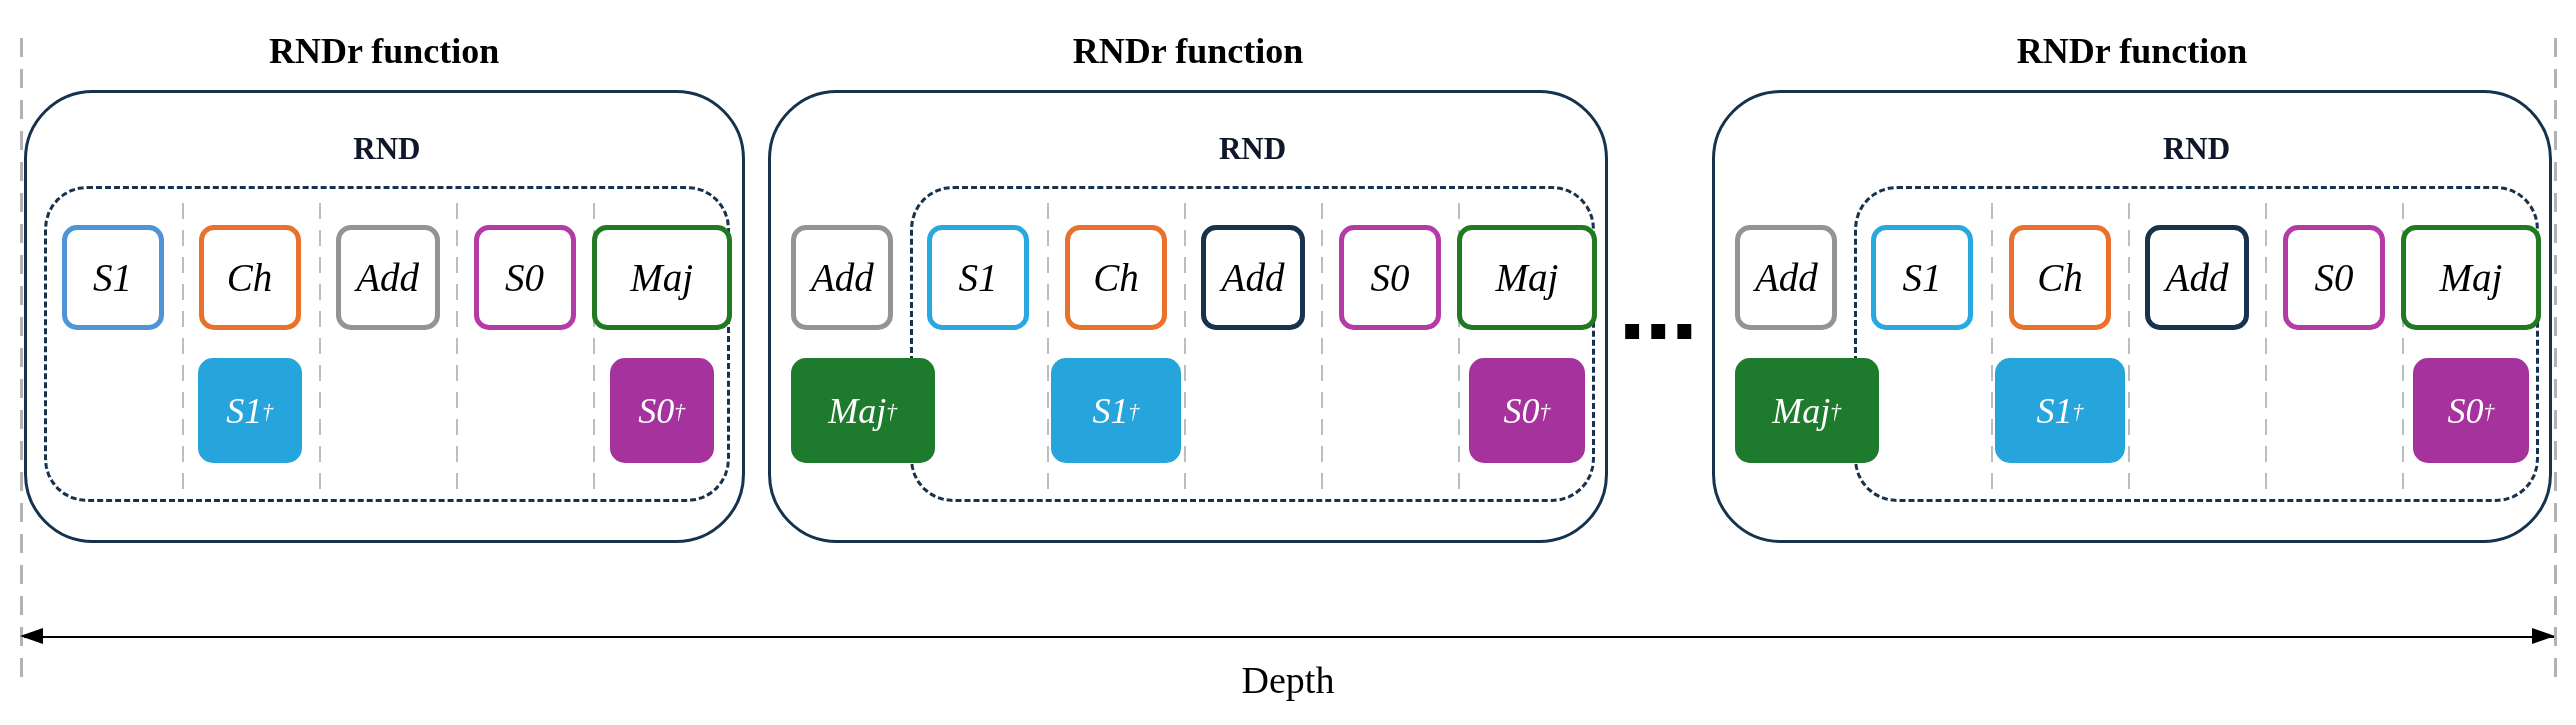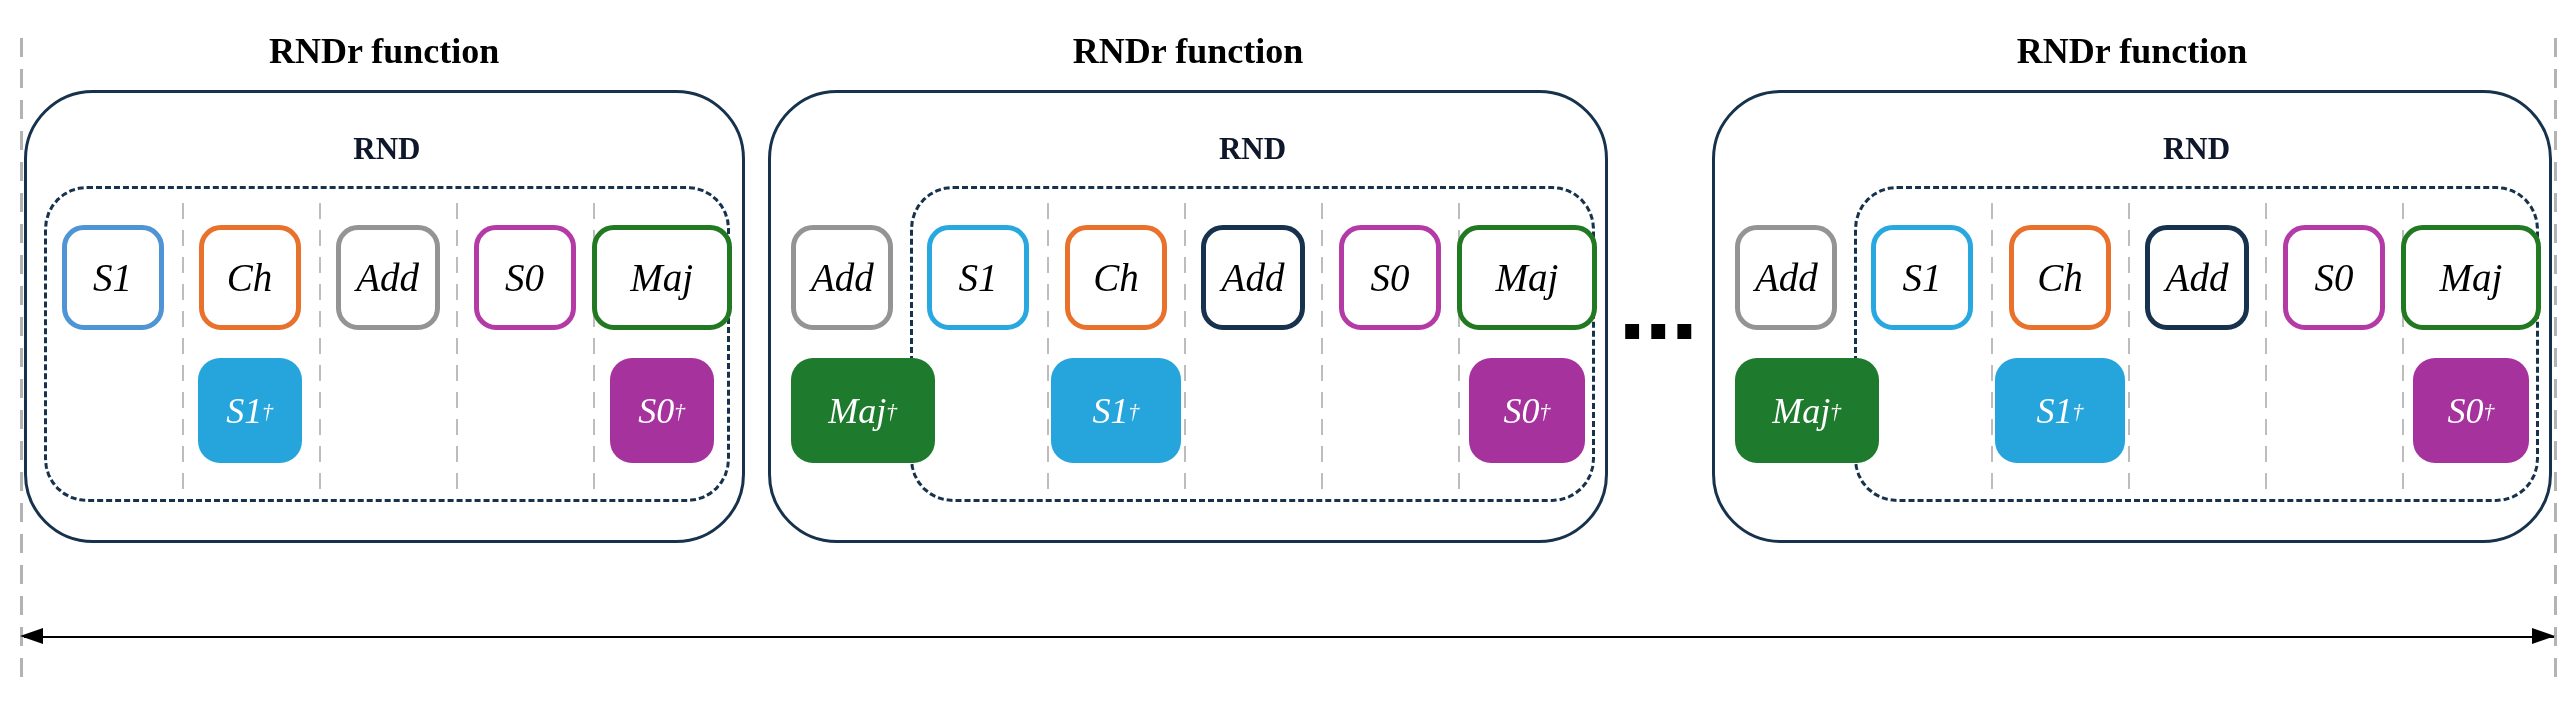--- a/index.html
+++ b/index.html
@@ -26,21 +26,21 @@
   .rndbox {
     position:absolute; top:93px; height:316px; box-sizing:border-box;
     border:3.1px dashed #16324c; border-radius:43px; z-index:2;
   }
   .sep {
     position:absolute; top:110px; height:294px; width:2.4px; z-index:1;
     background:repeating-linear-gradient(180deg,#bdbdbd 0 15.7px,transparent 15.7px 27px);
   }
   .blk {
     position:absolute; display:flex; align-items:center; justify-content:center;
-    box-sizing:border-box; border-radius:22px; background:#ffffff;
+    box-sizing:border-box; border-radius:15px; background:#ffffff;
     font-style:italic; font-size:39px; color:#000; z-index:3;
     font-family:"Liberation Serif", serif;
   }
   .blk.fill { color:#ffffff; font-size:36px; z-index:4; }
   .blk sup { font-size:0.6em; line-height:0; vertical-align:super; font-style:italic; }
   .dots {
     position:absolute; left:1601px; top:289px; width:118px; height:86px;
     text-align:center; line-height:86px; font-weight:bold; font-size:79px;
     font-family:"DejaVu Sans", sans-serif; color:#000; letter-spacing:3.1px;
   }
@@ -172,14 +172,15 @@
           <sup>†</sup>
         </div>
       </div>
     </div>
 
   <div class="dots">⋯</div>
 
   <div class="arrow-line"></div>
   <div class="arrow-head left"></div>
   <div class="arrow-head right"></div>
+  <div class="depth-label">Depth</div>
 </div>
 
 
 </body></html>

